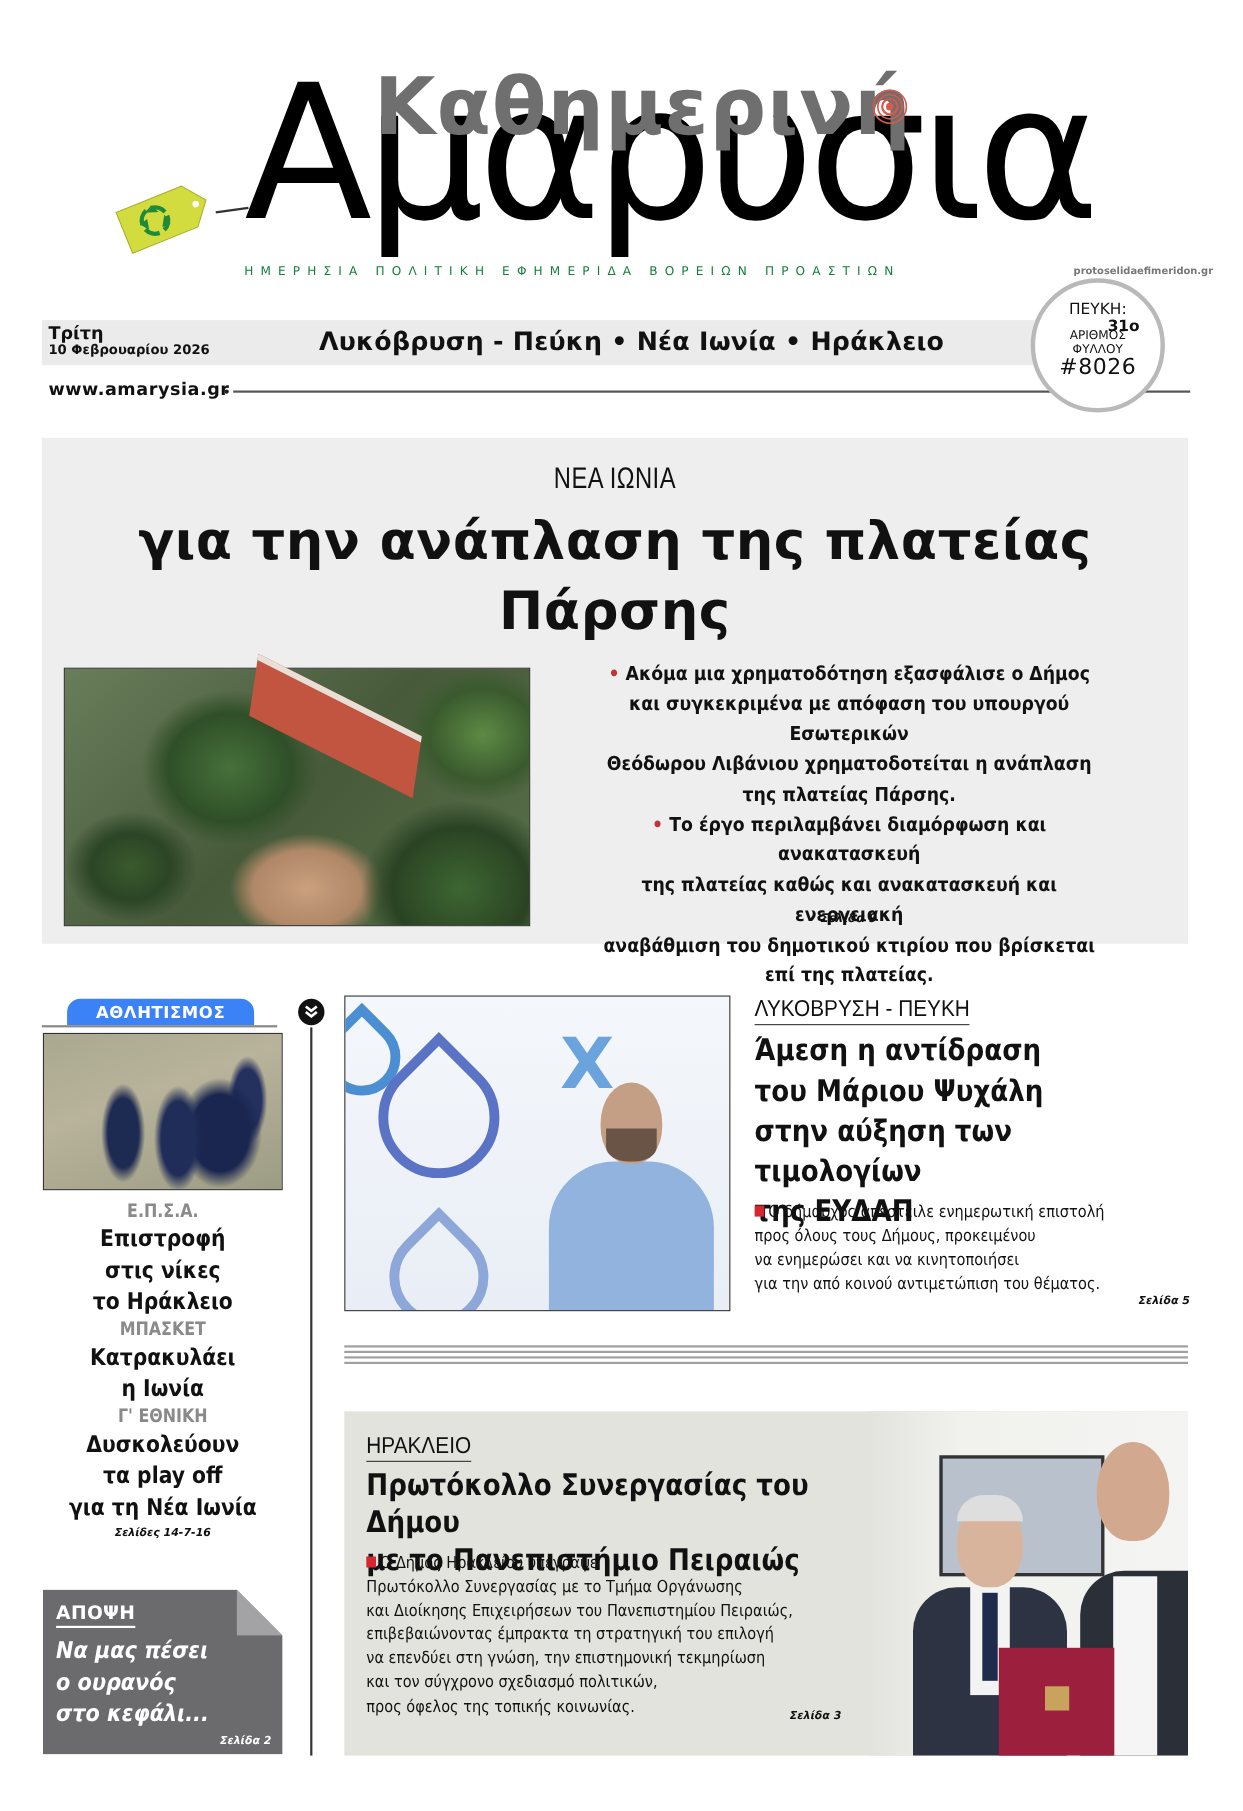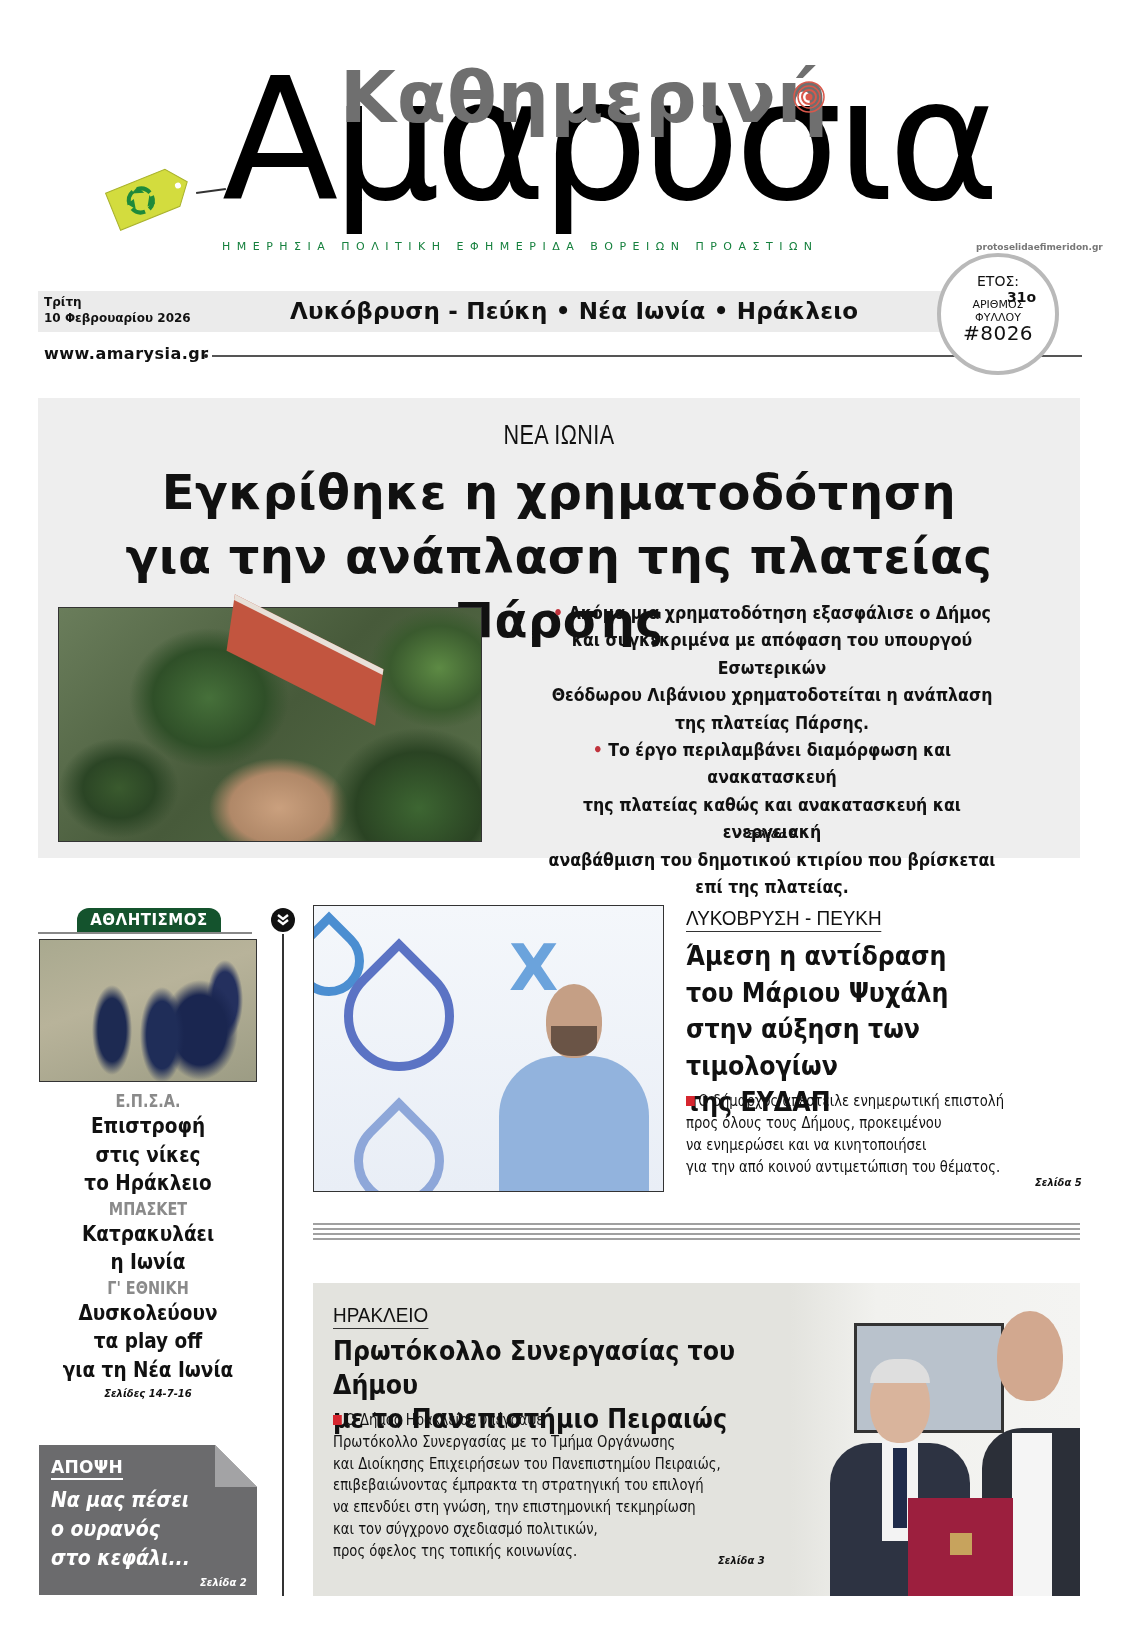--- a/index.html
+++ b/index.html
@@ -9,21 +9,21 @@
 
   
   .kath { left: 340px; top: 55px; font-size: 72px; font-weight: bold; color: #6f6f6f; letter-spacing: 1px; font-family: "DejaVu Sans", sans-serif; }
   .amarusia { left: 222px; top: 55px; font-size: 170px; line-height: 170px; color: #000; font-family: "DejaVu Sans", sans-serif; letter-spacing: -6px; font-weight: normal; }
   .spiral { left: 792px; top: 80px; width: 34px; height: 34px; }
   .tagline { left: 222px; top: 240px; font-size: 11px; letter-spacing: 6.5px; color: #15803d; font-family: "DejaVu Sans", sans-serif; }
   .recycle-tag { left: 104px; top: 160px; width: 96px; height: 72px; }
   .protos { left: 976px; top: 242px; font-size: 9px; font-weight: bold; color: #777; }
 
   .date-bar { left: 38px; top: 291px; width: 1000px; height: 41px; background: #ebebeb; }
-  .date-day { left: 44px; top: 295px; font-size: 12px; font-weight: bold; line-height: 15px; }
+  .date-day { left: 44px; top: 295px; font-size: 16px; font-weight: bold; line-height: 15px; }
   .date-full { left: 44px; top: 311px; font-size: 12px; font-weight: bold; line-height: 15px; }
   .areas { left: 290px; top: 298px; font-size: 23px; font-weight: bold; letter-spacing: 0.2px; }
   .site { left: 44px; top: 344px; font-size: 16px; font-weight: bold; letter-spacing: 0.5px; }
   .site-rule { left: 212px; top: 355px; width: 870px; height: 2px; background: #555; }
   .site-dot { left: 204px; top: 354px; width: 4px; height: 4px; background: #222; border-radius: 2px; }
 
   .issue-circle { left: 937px; top: 253px; width: 122px; height: 122px; border-radius: 50%; border: 4px solid #b9b9b9; background: #fff; text-align: center; }
   .issue-year { position: absolute; top: 16px; width: 100%; font-size: 14px; }
   .issue-year b { font-weight: bold; margin-left: 47px; }
   .issue-label { position: absolute; top: 41px; width: 100%; font-size: 11px; line-height: 13px; }
@@ -41,21 +41,21 @@
       radial-gradient(ellipse 90px 80px at 360px 200px, #3d6632 0%, #2a4323 70%, transparent 100%),
       radial-gradient(ellipse 70px 50px at 220px 200px, #caa07e 0%, #b08868 70%, transparent 100%),
       linear-gradient(135deg, #6a7d5b, #475a3a 50%, #59704a);
   }
   .lead-roof { left: 230px; top: 630px; width: 150px; height: 60px; background: #c2553f; transform: skewY(20deg) rotate(8deg); border-top: 6px solid #e8e0d8; }
   .lead-text { left: 508px; top: 600px; width: 528px; text-align: center; font-size: 17.5px; line-height: 27.4px; font-weight: bold; font-family: "DejaVu Sans", sans-serif; transform: scaleX(0.9); transform-origin: center top; }
   .lead-text .bullet { color: #c0333d; }
   .lead-page { left: 746px; top: 828px; font-size: 11px; font-style: italic; font-weight: bold; }
 
   
-  .sports-tab { left: 77px; top: 908px; width: 144px; height: 24px; background: #14532d; border-radius: 12px 12px 0 0; color: #fff; text-align: center; font-size: 15px; font-weight: bold; line-height: 25px; letter-spacing: 0.5px; }
+  .sports-tab { left: 61px; top: 908px; width: 170px; height: 24px; background: #3b82f6; border-radius: 12px 12px 0 0; color: #fff; text-align: center; font-size: 15px; font-weight: bold; line-height: 25px; letter-spacing: 0.5px; }
   .sports-rule { left: 38px; top: 932px; width: 214px; height: 2px; background: #888; }
   .sports-photo { left: 39px; top: 939px; width: 218px; height: 143px; border: 1px solid #333; overflow: hidden;
     background:
       radial-gradient(ellipse 20px 45px at 72px 90px, #1d2a52 0%, #1d2a52 70%, transparent 100%),
       radial-gradient(ellipse 22px 48px at 122px 95px, #1f2d58 0%, #1f2d58 70%, transparent 100%),
       radial-gradient(ellipse 38px 50px at 160px 90px, #1a2650 0%, #1a2650 70%, transparent 100%),
       radial-gradient(ellipse 18px 40px at 185px 60px, #24305e 0%, #24305e 70%, transparent 100%),
       linear-gradient(160deg, #a9a98f, #b8b39a 40%, #9c9c84);
   }
   .sports-block { left: 38px; top: 1090px; width: 220px; text-align: center; }
@@ -143,34 +143,33 @@
 <div class="abs date-bar"></div>
 <div class="abs date-day">Τρίτη</div>
 <div class="abs date-full">10 Φεβρουαρίου 2026</div>
 <div class="abs areas">Λυκόβρυση - Πεύκη • Νέα Ιωνία • Ηράκλειο</div>
 <div class="abs site">www.amarysia.gr</div>
 <div class="abs site-dot"></div>
 <div class="abs site-rule"></div>
 
 <div class="abs issue-circle">
   <div class="issue-year">
-    <span>ΕΤΟΣ:</span>
+    <span>ΠΕΥΚΗ:</span>
     <b>31ο</b>
   </div>
   <div class="issue-label">
     <div>ΑΡΙΘΜΟΣ</div>
     <div>ΦΥΛΛΟΥ</div>
   </div>
   <div class="issue-num">#8026</div>
 </div>
 
 <div class="abs lead-box"></div>
 <div class="abs lead-kicker">ΝΕΑ ΙΩΝΙΑ</div>
 <div class="abs lead-title">
-  <div>Εγκρίθηκε η χρηματοδότηση</div>
   <div>για την ανάπλαση της πλατείας Πάρσης</div>
 </div>
 <div class="abs lead-photo"></div>
 <div class="abs lead-roof"></div>
 <div class="abs lead-text">
   <div><span class="bullet">•</span> <span>Ακόμα μια χρηματοδότηση εξασφάλισε ο Δήμος</span></div>
   <div>και συγκεκριμένα με απόφαση του υπουργού Εσωτερικών</div>
   <div>Θεόδωρου Λιβάνιου χρηματοδοτείται η ανάπλαση</div>
   <div>της πλατείας Πάρσης.</div>
   <div><span class="bullet">•</span> <span>Το έργο περιλαμβάνει διαμόρφωση και ανακατασκευή</span></div>

